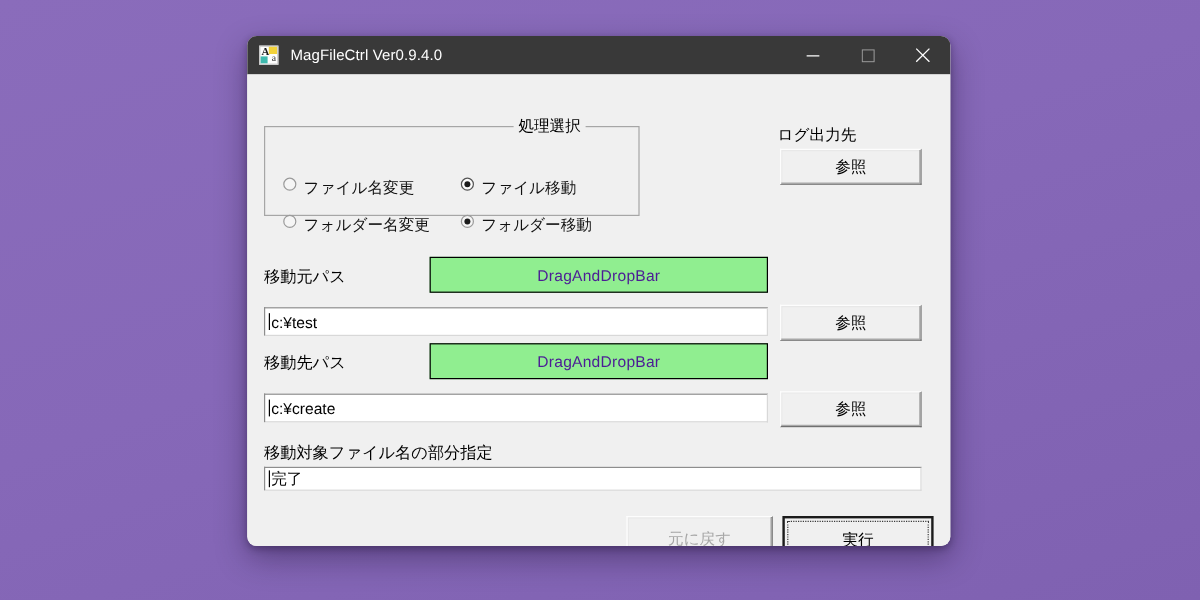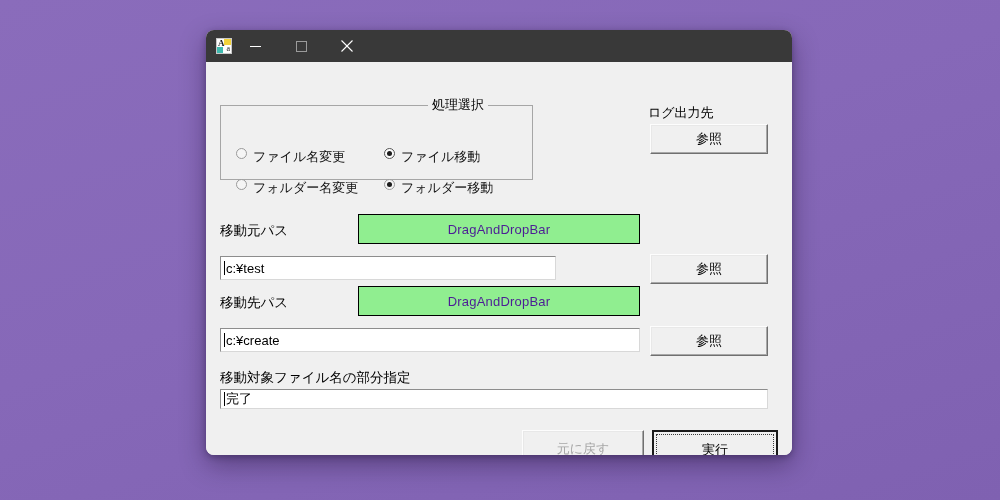--- a/index.html
+++ b/index.html
@@ -270,20 +270,21 @@
 
     <div id="titlebar">
 
       <div id="app-icon">
         <span class="gl-a">A</span>
         <span class="gl-y"></span>
         <span class="gl-t"></span>
         <span class="gl-s">a</span>
       </div>
 
+      <div id="title-text">MagFileCtrl Ver0.9.4.0</div>
 
       <div class="wbtn">
         <svg width="11" height="11" viewBox="0 0 11 11">
           <line x1="0" y1="5.5" x2="11" y2="5.5" stroke="#ffffff" stroke-width="1"></line>
         </svg>
       </div>
 
       <div class="wbtn">
         <svg width="11" height="11" viewBox="0 0 11 11">
           <rect x="0.5" y="0.5" width="10" height="10" fill="none" stroke="#9b9b9b" stroke-width="1"></rect>
@@ -325,21 +326,21 @@
 
       <div id="log-label">ログ出力先</div>
       <div class="btn" style="left:444px; top:62px; width:118px; height:30px;">
         <span>参照</span>
       </div>
 
       <div class="path-label" style="left:14px; top:160px;">移動元パス</div>
       <div class="dnd-bar" style="left:152px; top:152px; width:282px; height:30px;">
         <span>DragAndDropBar</span>
       </div>
-      <div class="tinput" style="left:14px; top:194px; width:336px; height:24px;">
+      <div class="tinput" style="left:14px; top:194px; width:420px; height:24px;">
         <span class="caret"></span>
           <span>c:¥test</span>
       </div>
       <div class="btn" style="left:444px; top:192px; width:118px; height:30px;">
         <span>参照</span>
       </div>
 
       <div class="path-label" style="left:14px; top:232px;">移動先パス</div>
       <div class="dnd-bar" style="left:152px; top:224px; width:282px; height:30px;">
         <span>DragAndDropBar</span>

